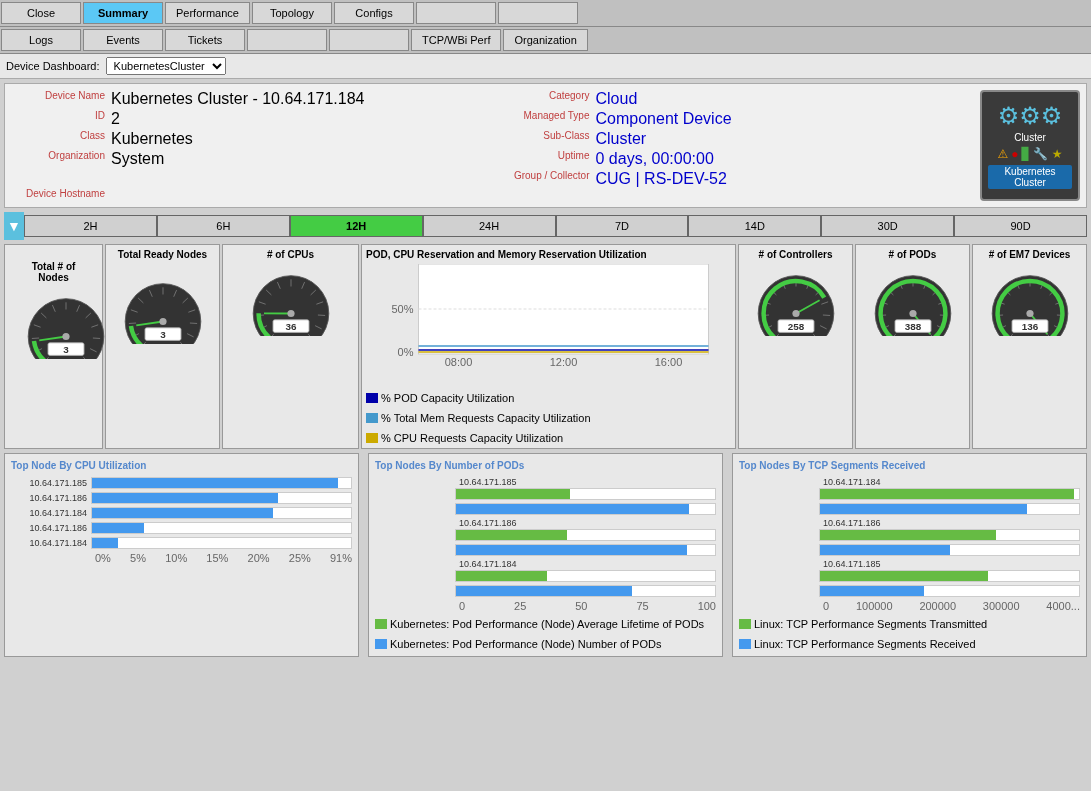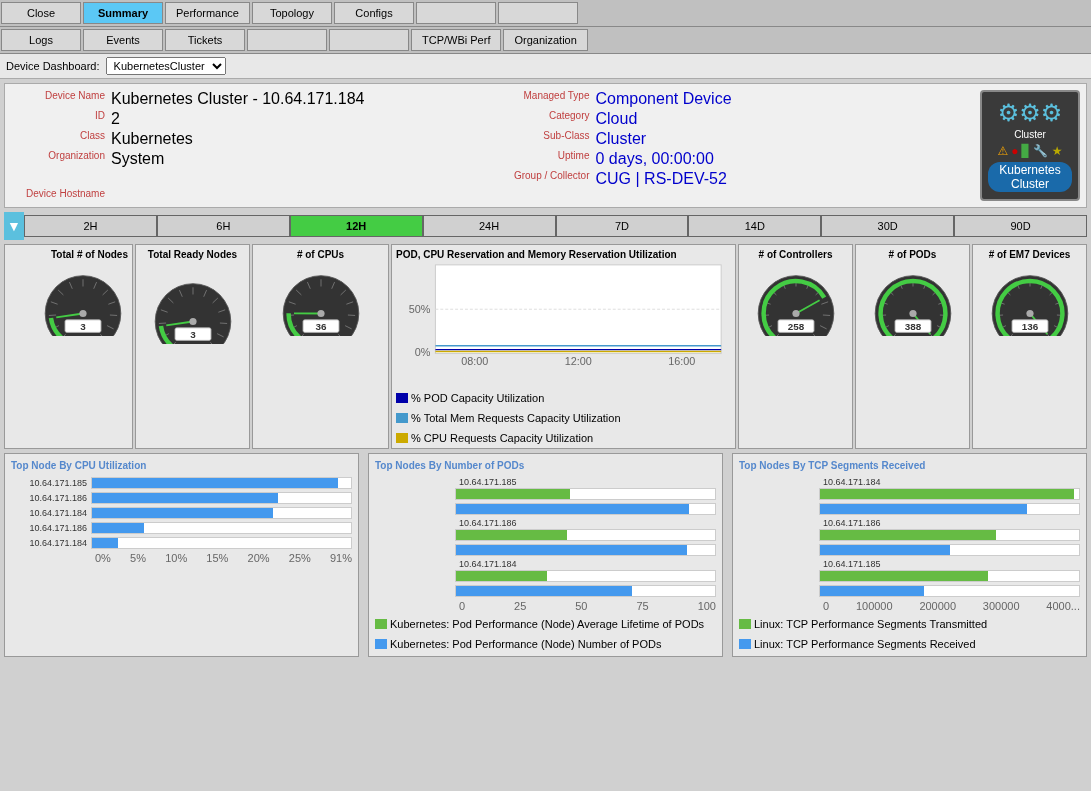--- a/index.html
+++ b/index.html
@@ -94,26 +94,26 @@
         <span class="info-value">System</span>
       </div>
     <div class="info-row" style="height:16px;"></div>
     <div class="info-row">
         <span class="info-label">Device Hostname</span>
         <span class="info-value"></span>
       </div>
   </div>
   <div class="info-right-center">
     <div class="info-row">
+        <span class="info-label">Category</span>
+        <span class="info-value blue">Cloud</span>
+      </div>
+    <div class="info-row">
         <span class="info-label">Managed Type</span>
         <span class="info-value blue">Component Device</span>
-      </div>
-    <div class="info-row">
-        <span class="info-label">Category</span>
-        <span class="info-value blue">Cloud</span>
       </div>
     <div class="info-row">
         <span class="info-label">Sub-Class</span>
         <span class="info-value blue">Cluster</span>
       </div>
     <div class="info-row">
         <span class="info-label">Uptime</span>
         <span class="info-value blue">0 days, 00:00:00</span>
       </div>
     <div class="info-row">
@@ -125,21 +125,21 @@
     <div class="cluster-icon-area">
       <div class="cluster-icons">⚙⚙⚙</div>
       <div class="cluster-label">Cluster</div>
       <div class="warning-icons">
         <span style="color:#ffaa00;font-size:12px;">⚠</span>
         <span style="color:#cc0000;font-size:12px;">●</span>
         <span style="color:#44aa44;font-size:12px;">▊</span>
         <span style="color:#555;font-size:12px;">🔧</span>
         <span style="color:#bbaa00;font-size:12px;">★</span>
       </div>
-      <div style="background:#1a6aaa;color:white;font-size:12px;padding:1px 4px;border-radius:12px;margin-top:4px;text-align:center;">Kubernetes Cluster</div>
+      <div style="background:#1a6aaa;color:white;font-size:10px;padding:1px 4px;border-radius:2px;margin-top:4px;text-align:center;">Kubernetes Cluster</div>
     </div>
   </div>
 </div>
 
 <div style="display:flex;margin:4px;align-items:center;">
   <div style="background:#5bc0de;width:20px;height:28px;display:flex;align-items:center;justify-content:center;color:white;font-size:14px;cursor:pointer;">▼</div>
   <div id="time-selector" style="display:flex;flex:1;background:#888;">
       <div class="time-btn">2H</div>
       <div class="time-btn">6H</div>
       <div class="time-btn active">12H</div>
@@ -147,21 +147,21 @@
       <div class="time-btn">7D</div>
       <div class="time-btn">14D</div>
       <div class="time-btn">30D</div>
       <div class="time-btn">90D</div>
     </div>
 </div>
 
 <div style="display:flex;margin:4px;gap:2px;align-items:stretch;">
 
   <div id="left-gauges" style="display:flex;gap:2px;">
-      <div style="background: rgb(232, 232, 232); border: 1px solid rgb(153, 153, 153); padding: 4px; display: flex; flex-direction: column; align-items: flex-end; width: 129px;">
+      <div style="background: rgb(232, 232, 232); border: 1px solid rgb(153, 153, 153); padding: 16px; display: flex; flex-direction: column; align-items: flex-start; width: 99px;">
         <div style="font-size:10px;font-weight:bold;text-align:center;margin-bottom:4px;">Total # of Nodes</div>
     <div><svg viewBox="0 0 100 80" width="90" height="72">
     <circle cx="50" cy="55" r="42" fill="#333" stroke="#555" stroke-width="1"></circle>
 
     <line x1="30.7" y1="78.0" x2="25.6" y2="84.1" stroke="#888" stroke-width="0.8"></line>
             <line x1="23.2" y1="68.5" x2="16.0" y2="72.1" stroke="#888" stroke-width="0.8"></line>
             <line x1="20.1" y1="56.7" x2="12.1" y2="57.2" stroke="#888" stroke-width="0.8"></line>
             <line x1="21.8" y1="44.7" x2="14.3" y2="42.0" stroke="#888" stroke-width="0.8"></line>
             <line x1="28.2" y1="34.4" x2="22.4" y2="28.9" stroke="#888" stroke-width="0.8"></line>
             <line x1="38.1" y1="27.5" x2="34.9" y2="20.1" stroke="#888" stroke-width="0.8"></line>

